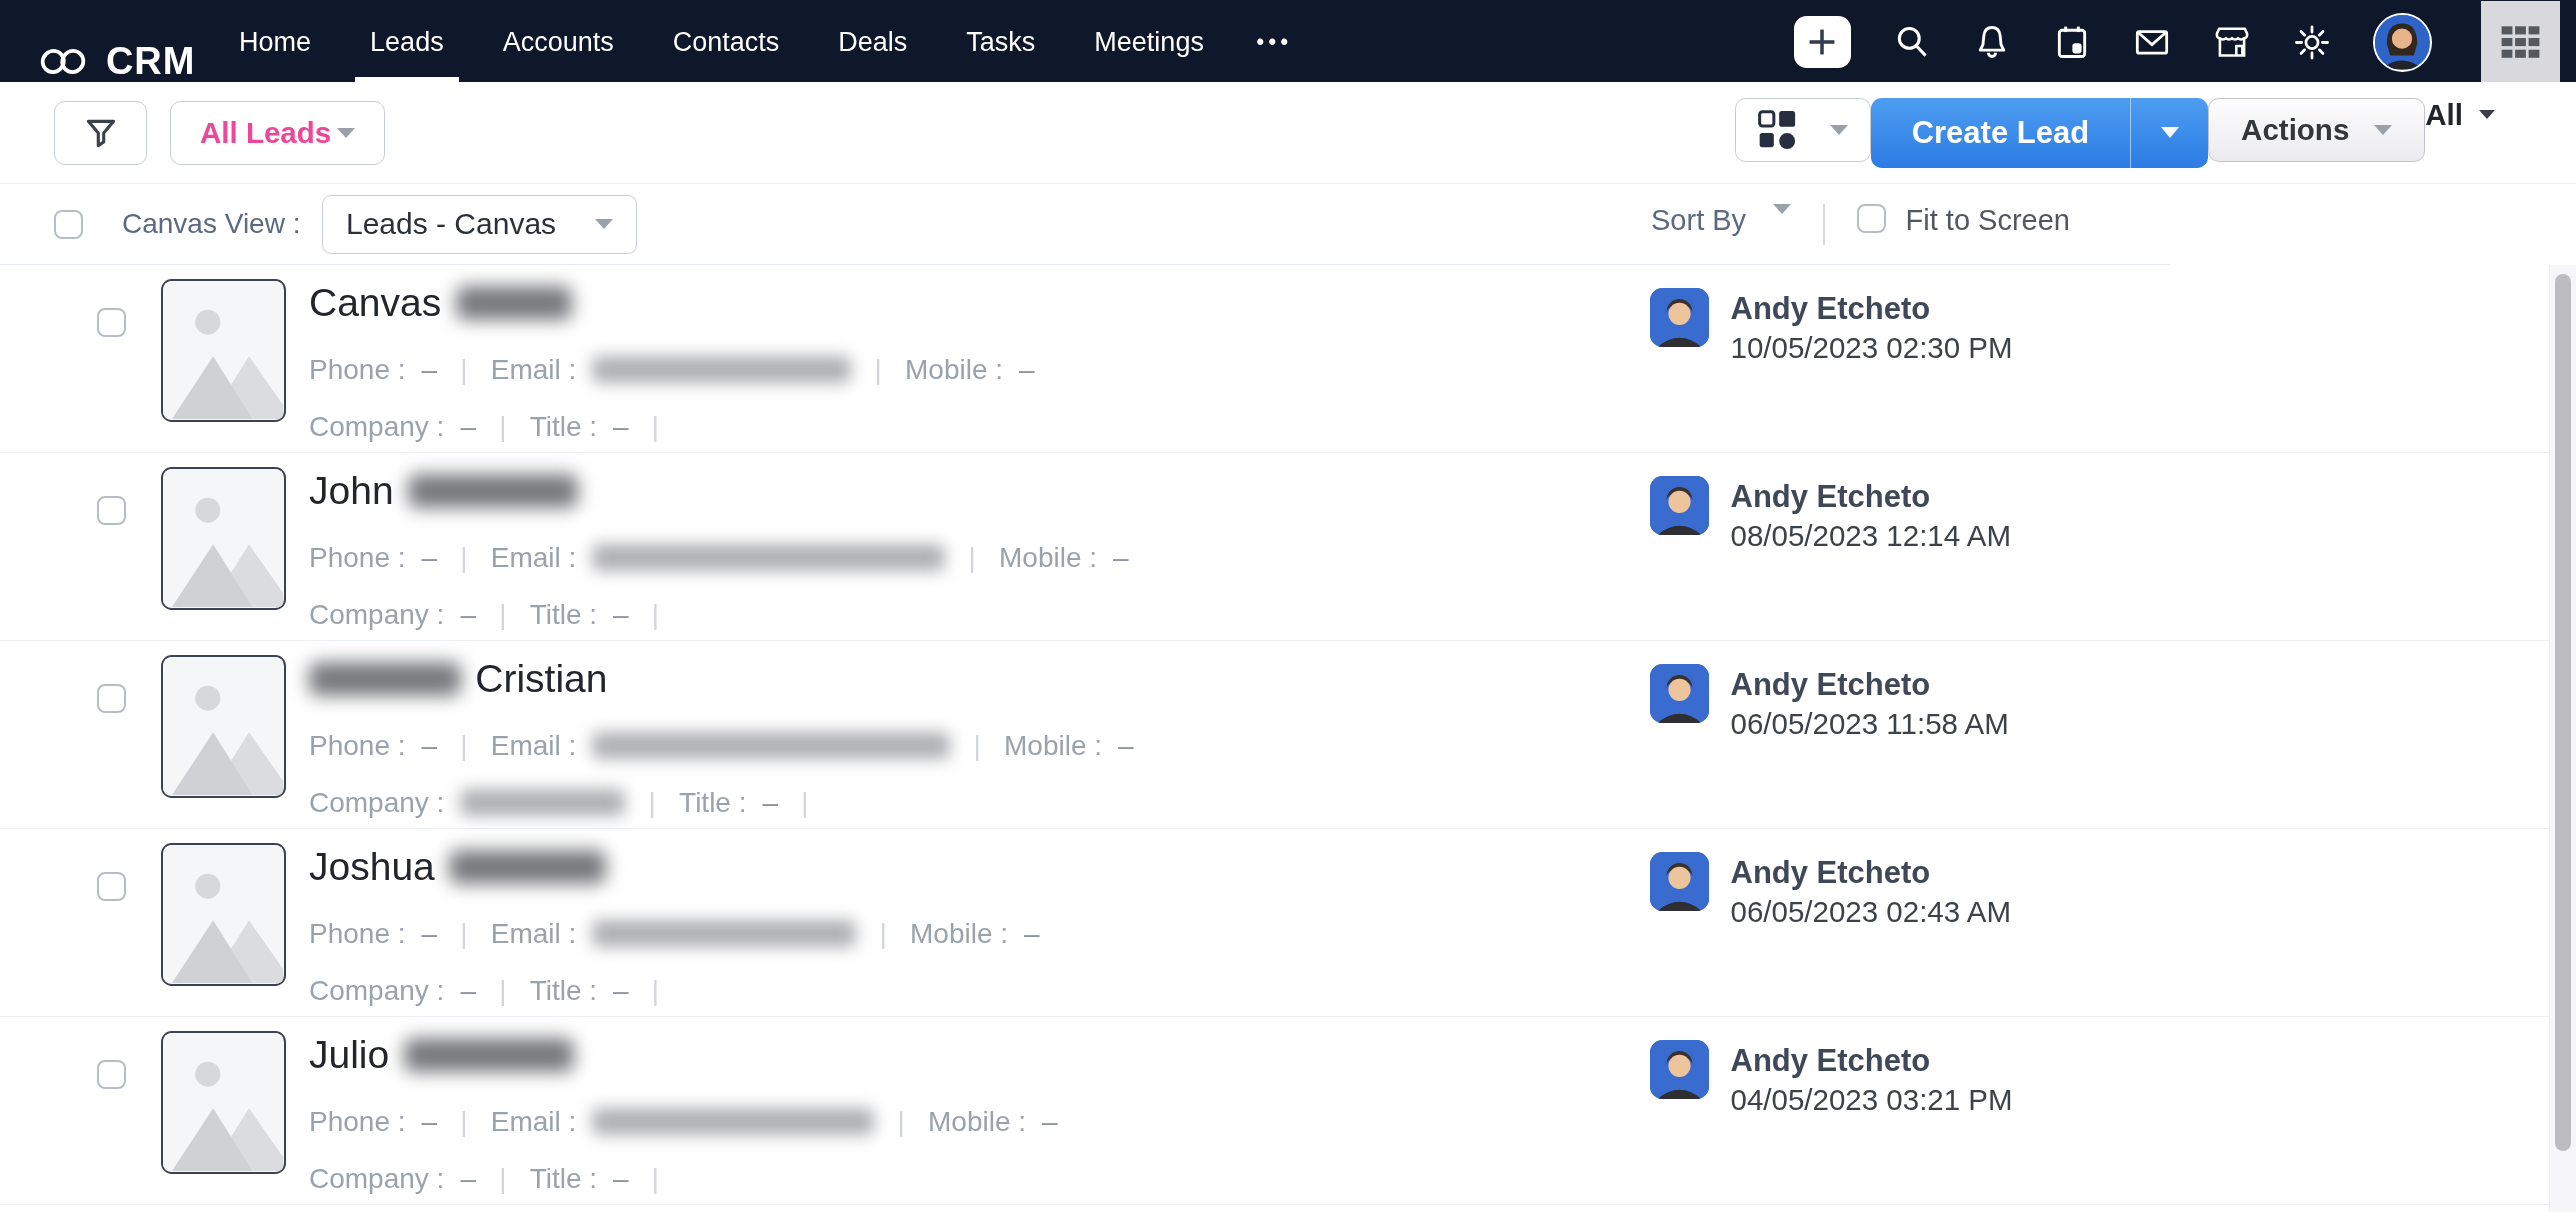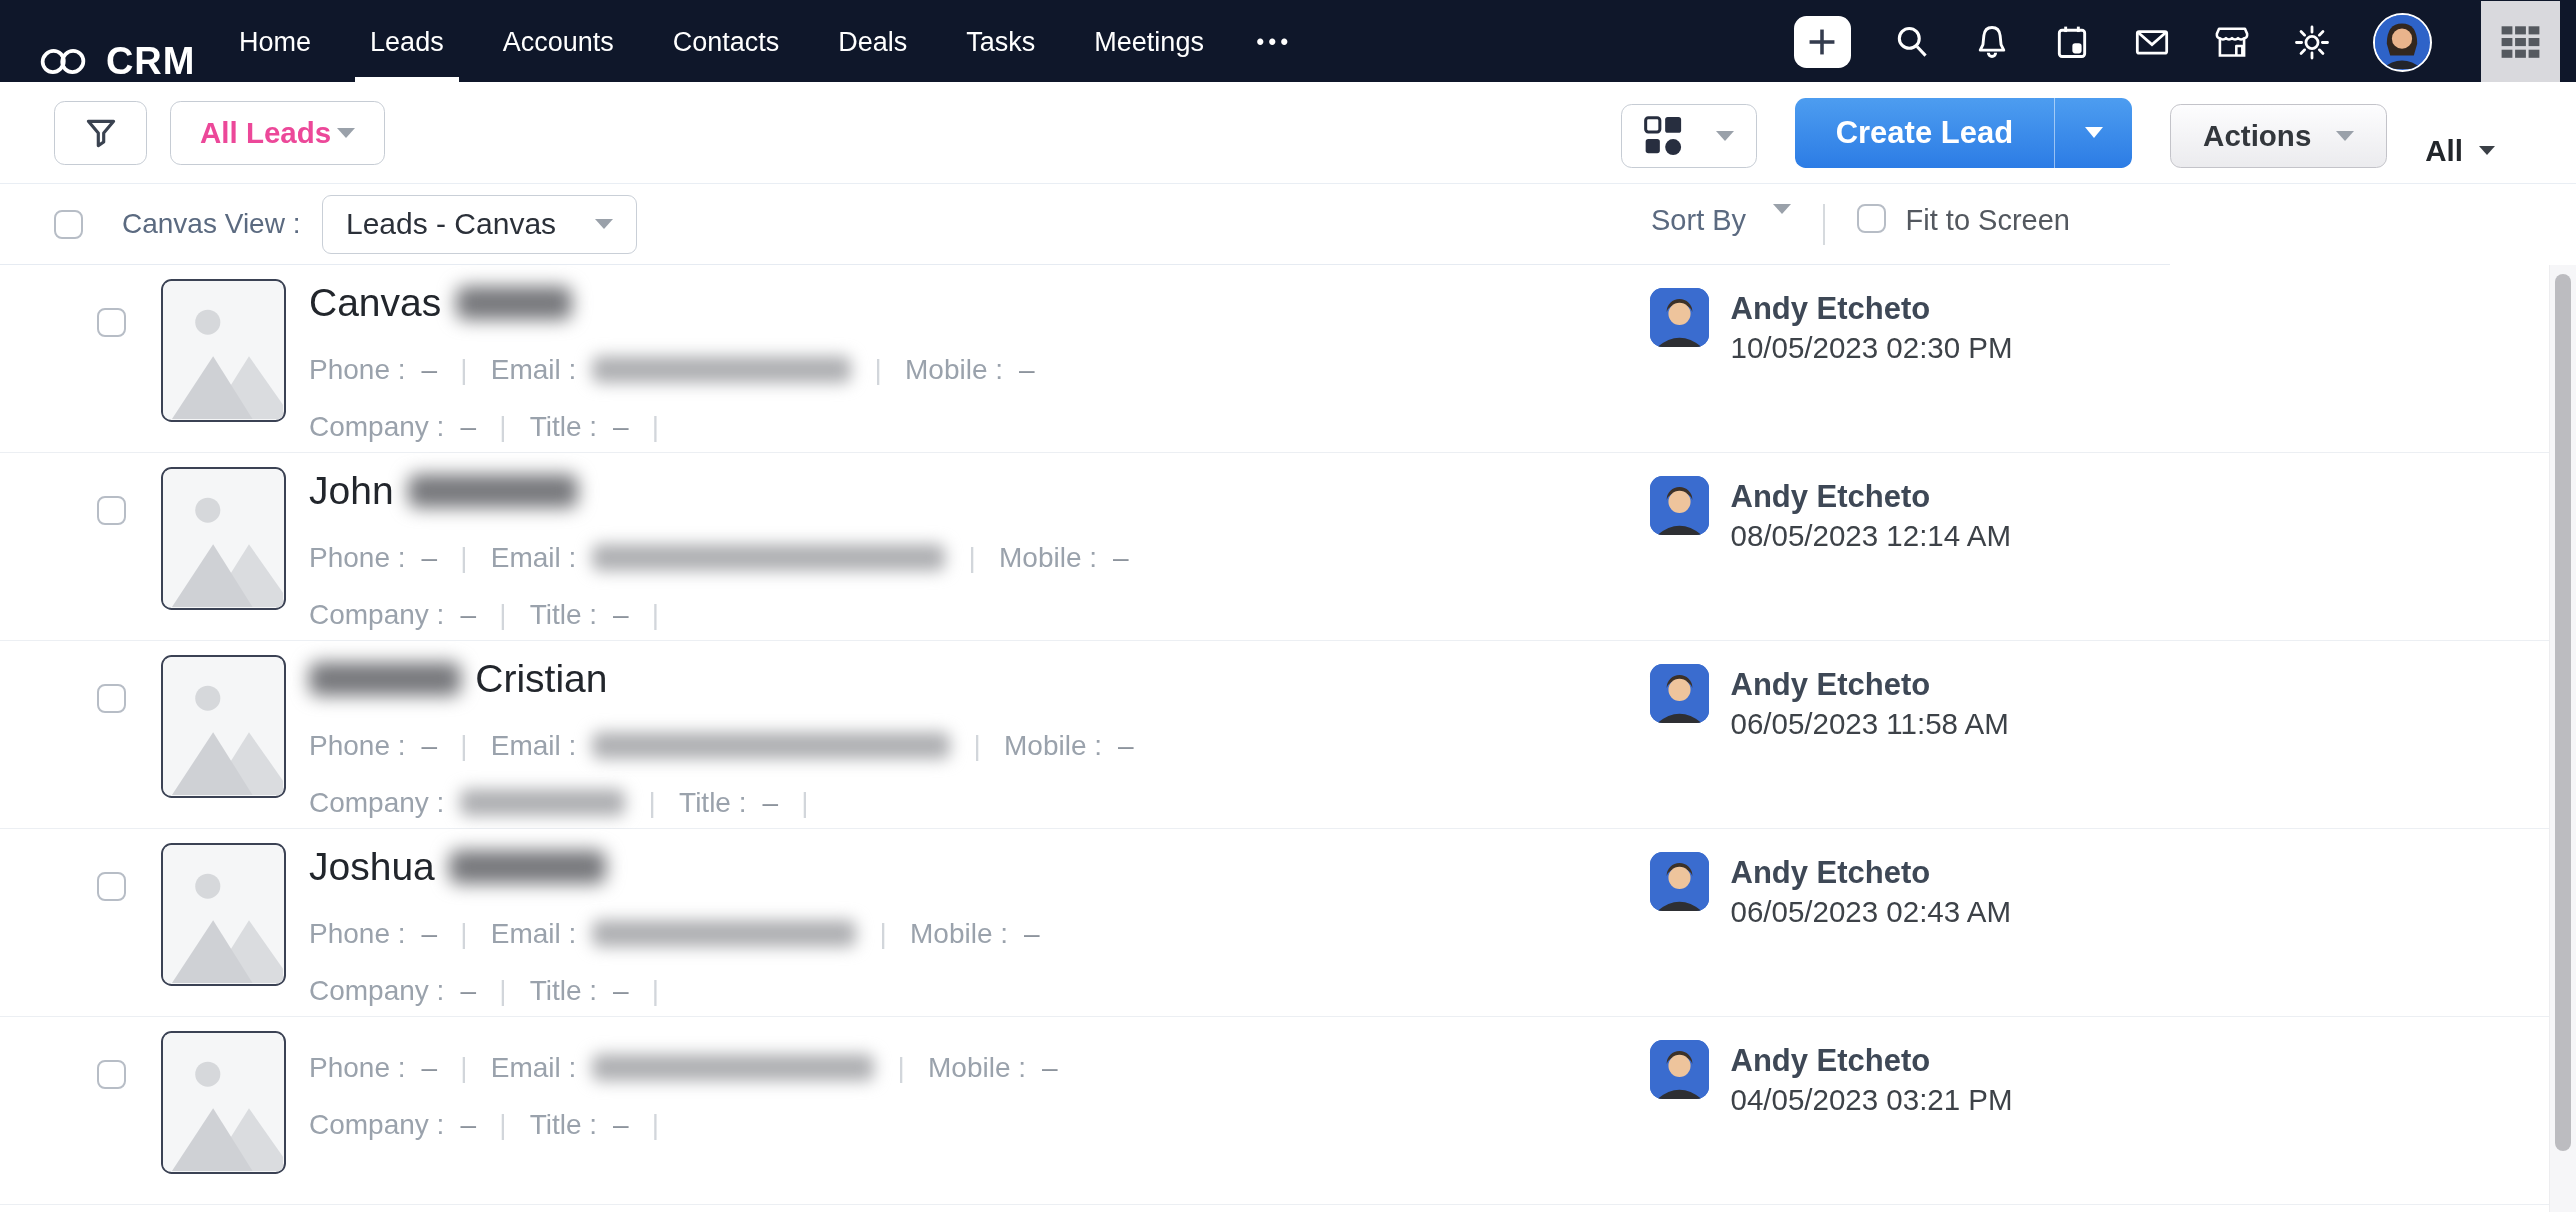--- a/index.html
+++ b/index.html
@@ -26,21 +26,21 @@
   .app-grid-btn{width:79px;height:82px;background:#d9d9dd;display:flex;align-items:center;
     justify-content:center;cursor:pointer;margin-left:7.2px;margin-right:16px}
 
   
   .toolbar{position:absolute;top:82px;left:0;width:2576px;height:102px;background:#fff;
     border-bottom:1.8px solid #e9eef4;display:flex;align-items:center;padding:0 81px 0 54px}
   .btn{height:64px;border:1.8px solid #c6ccd4;border-radius:10.7px;background:#fff;
     display:inline-flex;align-items:center;cursor:pointer}
   .filter-btn{width:93px;justify-content:center}
   .allleads-btn{margin-left:23px;padding:0 29px;gap:6px;font-size:29.5px;font-weight:700;color:#ec4899}
-  .tb-right{margin-left:auto;display:flex;align-items:flex-end;gap:38px}
+  .tb-right{margin-left:auto;display:flex;align-items:flex-start;}
   .view-btn{width:136px;justify-content:space-between;padding:0 21.5px}
   .split-btn{display:flex;height:70px;border-radius:10.7px;overflow:hidden;cursor:pointer;
     background:linear-gradient(180deg,#4d9df0,#2c7ce5)}
   .split-main{padding:0 41px;display:flex;align-items:center;color:#fff;font-size:31px;
     font-weight:600;border-right:1.8px solid rgba(255,255,255,.5)}
   .split-arrow{width:77px;display:flex;align-items:center;justify-content:center}
   .actions-btn{padding:0 32px;gap:25px;font-size:29.5px;font-weight:600;color:#33373c;
     background:linear-gradient(180deg,#fdfdfe,#ebebee);border-color:#c3c3c9}
   .all-dd{display:flex;align-items:center;gap:16px;font-size:29.5px;font-weight:600;
     color:#22262b;cursor:pointer}
@@ -444,20 +444,24 @@
     <span class="checkbox row-cb"></span>
     <span class="thumb">
       <svg width="120" height="138" viewBox="0 0 134 154">
           <rect width="134" height="154" fill="#f5f6f7"></rect>
           <circle cx="50" cy="46" r="14" fill="#d6d8db"></circle>
           <path d="M52 154 L96 84 L134 138 V154z" fill="#dadcdf"></path>
           <path d="M10 154 L56 84 L100 154z" fill="#cfd1d5"></path>
         </svg>
     </span>
     <div class="info">
+      <div class="name">
+        <span>Julio</span>
+        <span class="blur-name bw190"></span>
+      </div>
       <div class="detail">
         <span class="lbl">Phone :</span>
           <span class="val">–</span>
           <span class="sep">|</span>
         <span class="lbl">Email :</span>
           <span class="blur-mail bw315"></span>
           <span class="sep">|</span>
         <span class="lbl">Mobile :</span>
           <span class="val">–</span>
       </div>

